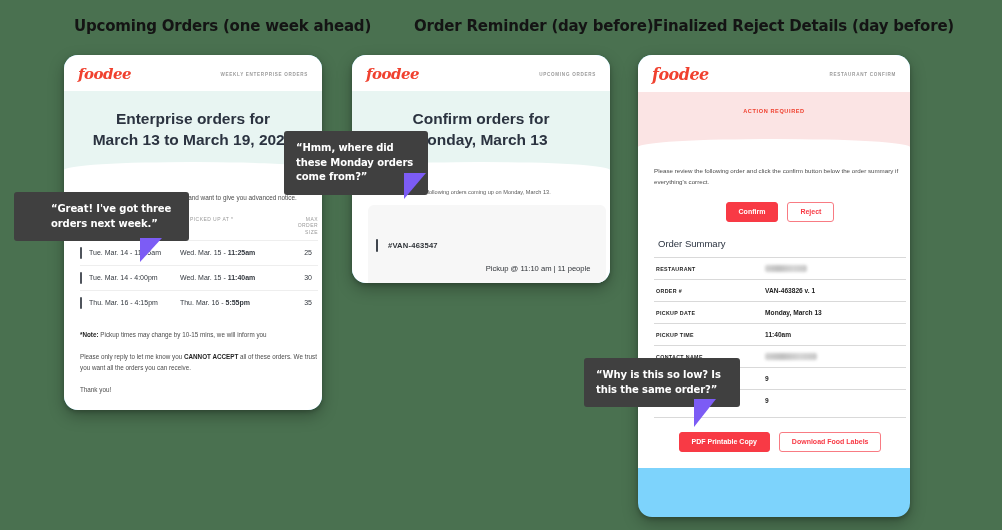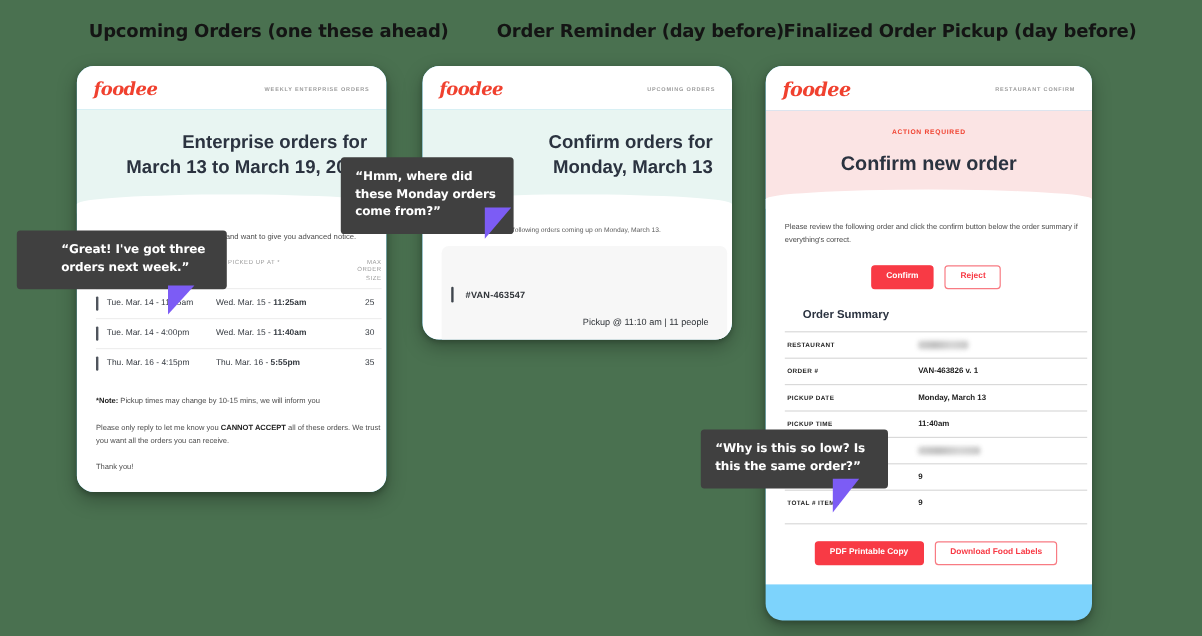--- a/index.html
+++ b/index.html
@@ -63,21 +63,20 @@
     background:#ffffff;
     border-radius:100% 100% 0 0 / 100% 100% 0 0;
   }
   .hero-title{
     position:relative;z-index:2;
     font-family:"Liberation Sans", sans-serif;
     font-weight:bold;
     font-size:15.5px;
     line-height:1.35;
     color:#2b3340;
-    text-align:right;
   }
 
   .body{padding:10px 4px 16px 16px;background:#fff;}
   .intro{
     font-size:6.4px;color:#4c4c4c;line-height:1.7;margin:6px 0 12px 0;
   }
 
   
   .thead{display:flex;padding:0 0 4px 0;}
   .th{
@@ -130,21 +129,21 @@
     font-weight:bold;font-size:16.5px;color:#2b3340;
   }
   .c3-intro{font-size:6.2px;color:#4b4b4b;line-height:1.75;margin:4px 0 14px 0;}
   .btnrow{display:flex;gap:9px;justify-content:center;margin-bottom:16px;}
   .btn{
     font-size:7px;font-weight:bold;border-radius:3px;
     padding:5px 12px;line-height:1.2;
   }
   .btn-solid{background:#f83a45;color:#fff;border:1px solid #f83a45;}
   .btn-ghost{background:#fff;color:#f83a45;border:1px solid #f87b83;}
-  .summary-h{font-size:9.5px;font-weight:bold;color:#2b3340;margin:0 0 8px 15px;}
+  .summary-h{font-size:9.5px;font-weight:normal;color:#2b3340;margin:0 0 8px 4px;}
   .srow{
     display:flex;align-items:center;
     border-top:1px solid #d9d9d9;
     padding:7px 2px;
   }
   .slab{
     flex:0 0 44%;
     font-size:5.3px;font-weight:bold;letter-spacing:.35px;
     color:#1d1d1d;text-transform:uppercase;
   }
@@ -177,23 +176,23 @@
   }
   .tail{
     position:absolute;width:0;height:0;border-style:solid;
   }
 </style>
 </head>
 <body>
 
 <div class="stage">
 
-  <div class="caption" style="left:74px;top:17px;">Upcoming Orders (one these ahead)</div>
+  <div class="caption" style="left:74px;top:17px;">Upcoming Orders (one week ahead)</div>
   <div class="caption" style="left:369px;top:17px;padding-left:45px;">Order Reminder (day before)</div>
-  <div class="caption" style="left:653px;top:17px;">Finalized Order Pickup  (day before)</div>
+  <div class="caption" style="left:653px;top:17px;">Finalized Reject Details  (day before)</div>
 
   <div class="card" style="left:64px;top:55px;width:258px;height:355px;">
     <div class="brandbar">
       <div class="logo" style="font-size:15px;">foodee</div>
       <div class="brandtag">WEEKLY ENTERPRISE ORDERS</div>
     </div>
     <div class="hero">
       <div class="hero-title">Enterprise orders for</div>
       <div class="hero-title">March 13 to March 19, 2023</div>
     </div>
@@ -252,21 +251,20 @@
     </div>
   </div>
 
   <div class="card" style="left:638px;top:55px;width:272px;height:462px;">
     <div class="brandbar">
       <div class="logo" style="font-size:16px;">foodee</div>
       <div class="brandtag">RESTAURANT CONFIRM</div>
     </div>
     <div class="hero hero-red" style="padding-top:16px;">
       <div class="action-req">ACTION REQUIRED</div>
-      <div class="confirm-title">Confirm new order</div>
     </div>
     <div class="body" style="padding-top:8px;">
       <div class="c3-intro">Please review the following order and click the confirm button below the order summary if everything's correct.</div>
       <div class="btnrow">
         <div class="btn btn-solid">Confirm</div>
         <div class="btn btn-ghost">Reject</div>
       </div>
       <div class="summary-h">Order Summary</div>
 
       <div class="srow">

